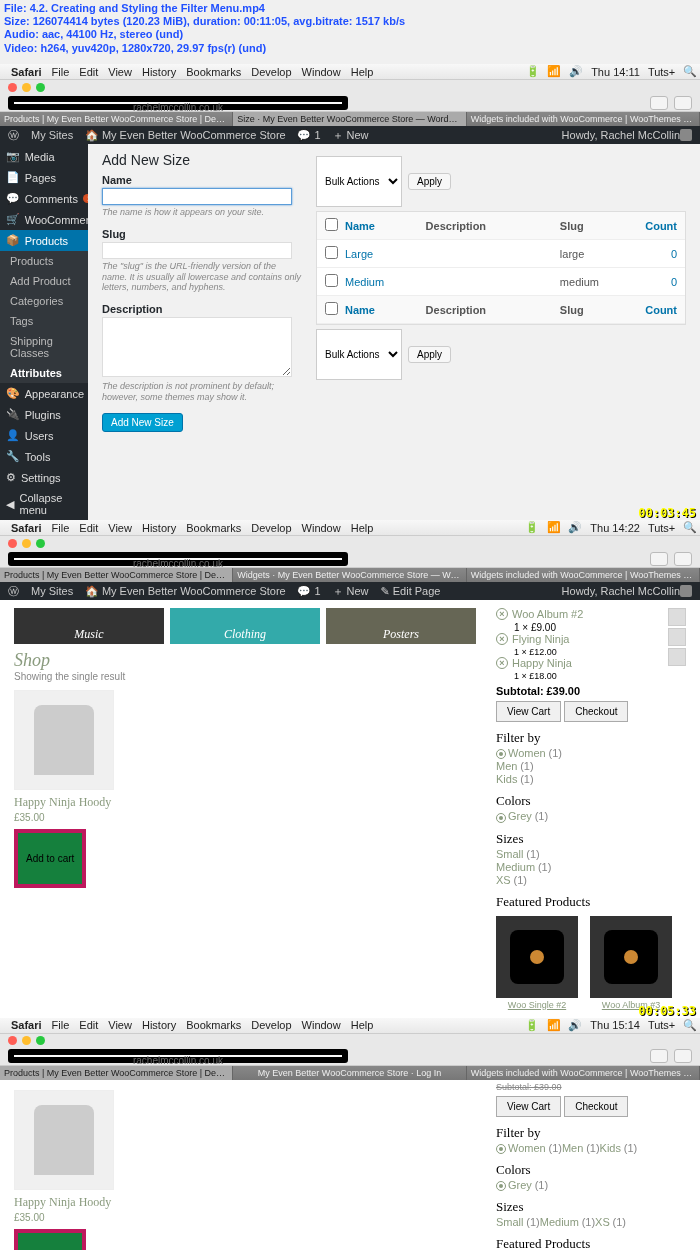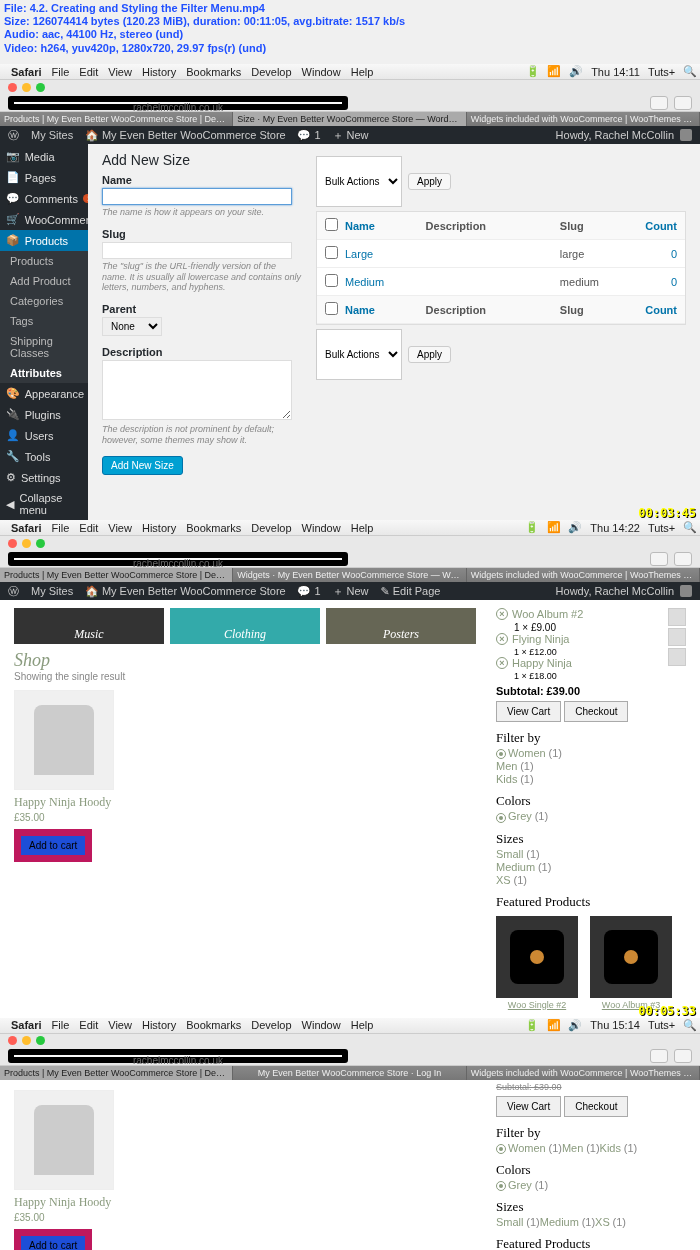--- a/index.html
+++ b/index.html
@@ -14,21 +14,21 @@
 .wc.r{background:#ff5f56}.wc.y{background:#ffbd2e}.wc.g{background:#27c93f}
 .url-bar{height:18px;background:#e8e8e8;display:flex;align-items:center;justify-content:center;padding:0 8px;border-bottom:1px solid #ccc}
 .url-field{width:340px;height:14px;border:6px solid #000000;border-radius:3px;background:#fafafa;text-align:center;font-size:10px;color:#666;line-height:12px}
 .url-right{margin-left:auto;display:flex;gap:6px}
 .url-btn{width:18px;height:14px;border:1px solid #bbb;border-radius:3px;background:#f4f4f4}
 .tabs-row{height:14px;background:linear-gradient(#888,#777);display:flex}
 .tab{flex:1;border-right:1px solid #666;color:#eee;font-size:9px;text-align:center;line-height:14px;overflow:hidden;white-space:nowrap;text-overflow:ellipsis;padding:0 4px}
 .tab.active{background:#aaa;color:#222}
 .wp-bar{height:18px;background:#23282d;color:#ccc;display:flex;align-items:center;padding:0 8px;font-size:10px}
 .wp-bar .wi{margin-right:12px;display:flex;align-items:center;gap:3px}
-.wp-bar .howdy{margin-left:auto;display:flex;align-items:flex-start;gap:6px}
+.wp-bar .howdy{margin-left:auto;display:flex;align-items:flex-start;gap:0}
 .avatar{width:12px;height:12px;background:#888;border-radius:2px}
 
 
 .frame1{position:relative;margin-top:64px}
 .wp-admin{display:flex;background:#f1f1f1}
 .wp-sidebar{width:88px;background:#23282d;color:#ccc;padding-top:2px}
 .sb-item{padding:4px 6px;display:flex;align-items:center;gap:5px;font-size:10px;color:#ddd}
 .sb-item.active{background:#0073aa;color:#fff}
 .sb-item.sub{padding-left:10px;background:#32373c;font-size:9px;color:#bbb}
 .sb-item.sub.active{color:#fff;font-weight:bold;background:#32373c}
@@ -62,21 +62,21 @@
 .frontend{display:flex;background:#fff;padding:8px 14px;gap:20px}
 .fe-left{flex:1}
 .fe-right{width:190px}
 .shop-title{color:#8a9b7e;font-family:Georgia,serif;font-size:18px;font-style:italic}
 .shop-sub{color:#888;font-size:10px}
 .product-card{width:100px;margin-top:8px}
 .product-img{width:100px;height:100px;background:#f0f0f0;border:1px solid #eee;display:flex;align-items:center;justify-content:center}
 .hoody{width:60px;height:70px;background:#ccc;border-radius:8px 8px 0 0;position:relative}
 .product-title{color:#8a9b7e;font-family:Georgia,serif;font-size:12px;margin-top:5px}
 .product-price{color:#8a9b7e;font-size:10px;margin-top:2px}
-.addcart-btn{background:#1d4ed8;border:7px solid #be185d;padding:4px 8px;font-size:10px;margin-top:6px}
+.addcart-btn{background:#15803d;border:4px solid #be185d;padding:20px 8px;font-size:10px;margin-top:6px}
 .cat-banners{display:flex;gap:6px;margin-bottom:6px}
 .cat-b{flex:1;height:36px;background:#333;color:#fff;font-family:Georgia,serif;font-style:italic;display:flex;align-items:flex-end;justify-content:center;padding:2px;font-size:12px}
 .cat-b.c{background:#3aa}.cat-b.m{background:#333}.cat-b.p{background:#665}
 .cart-item{display:flex;align-items:center;gap:4px;font-size:10px;margin-bottom:2px}
 .rm-x{color:#8a9b7e;font-weight:bold;border:1px solid #8a9b7e;border-radius:50%;width:12px;height:12px;text-align:center;line-height:10px;font-size:9px}
 .cart-item .nm{color:#8a9b7e;flex:1}
 .cart-sum{font-size:10px;font-weight:bold;margin:4px 0}
 .cart-btn{background:#f0f0f0;border:1px solid #aaa;padding:4px 10px;font-size:10px}
 .filter-title{font-family:Georgia,serif;font-size:13px;margin-top:8px}
 .filter-line{font-size:10px;margin:1px 0}
@@ -236,24 +236,20 @@
           <label>Name</label>
           <input style="border-color: rgb(91, 157, 217); box-shadow: rgb(91, 157, 217) 0px 0px 2px;">
           <div class="hint">The name is how it appears on your site.</div>
         </div>
         <div class="form-field">
           <label>Slug</label>
           <input style="">
           <div class="hint">The "slug" is the URL-friendly version of the name. It is usually all lowercase and contains only letters, numbers, and hyphens.</div>
         </div>
         <div class="form-field">
-          <label>Parent</label>
-          <select style="width:60px"><option>None</option></select>
-        </div>
-        <div class="form-field">
           <label>Description</label>
           <textarea style=""></textarea>
           <div class="hint">The description is not prominent by default; however, some themes may show it.</div>
         </div>
         <button class="btn-primary">Add New Size</button>
       </div>
       <div class="right-col">
         <div class="bulk-bar">
           <select class="bulk-sel"><option>Bulk Actions</option></select>
           <button class="btn-sec">Apply</button>

